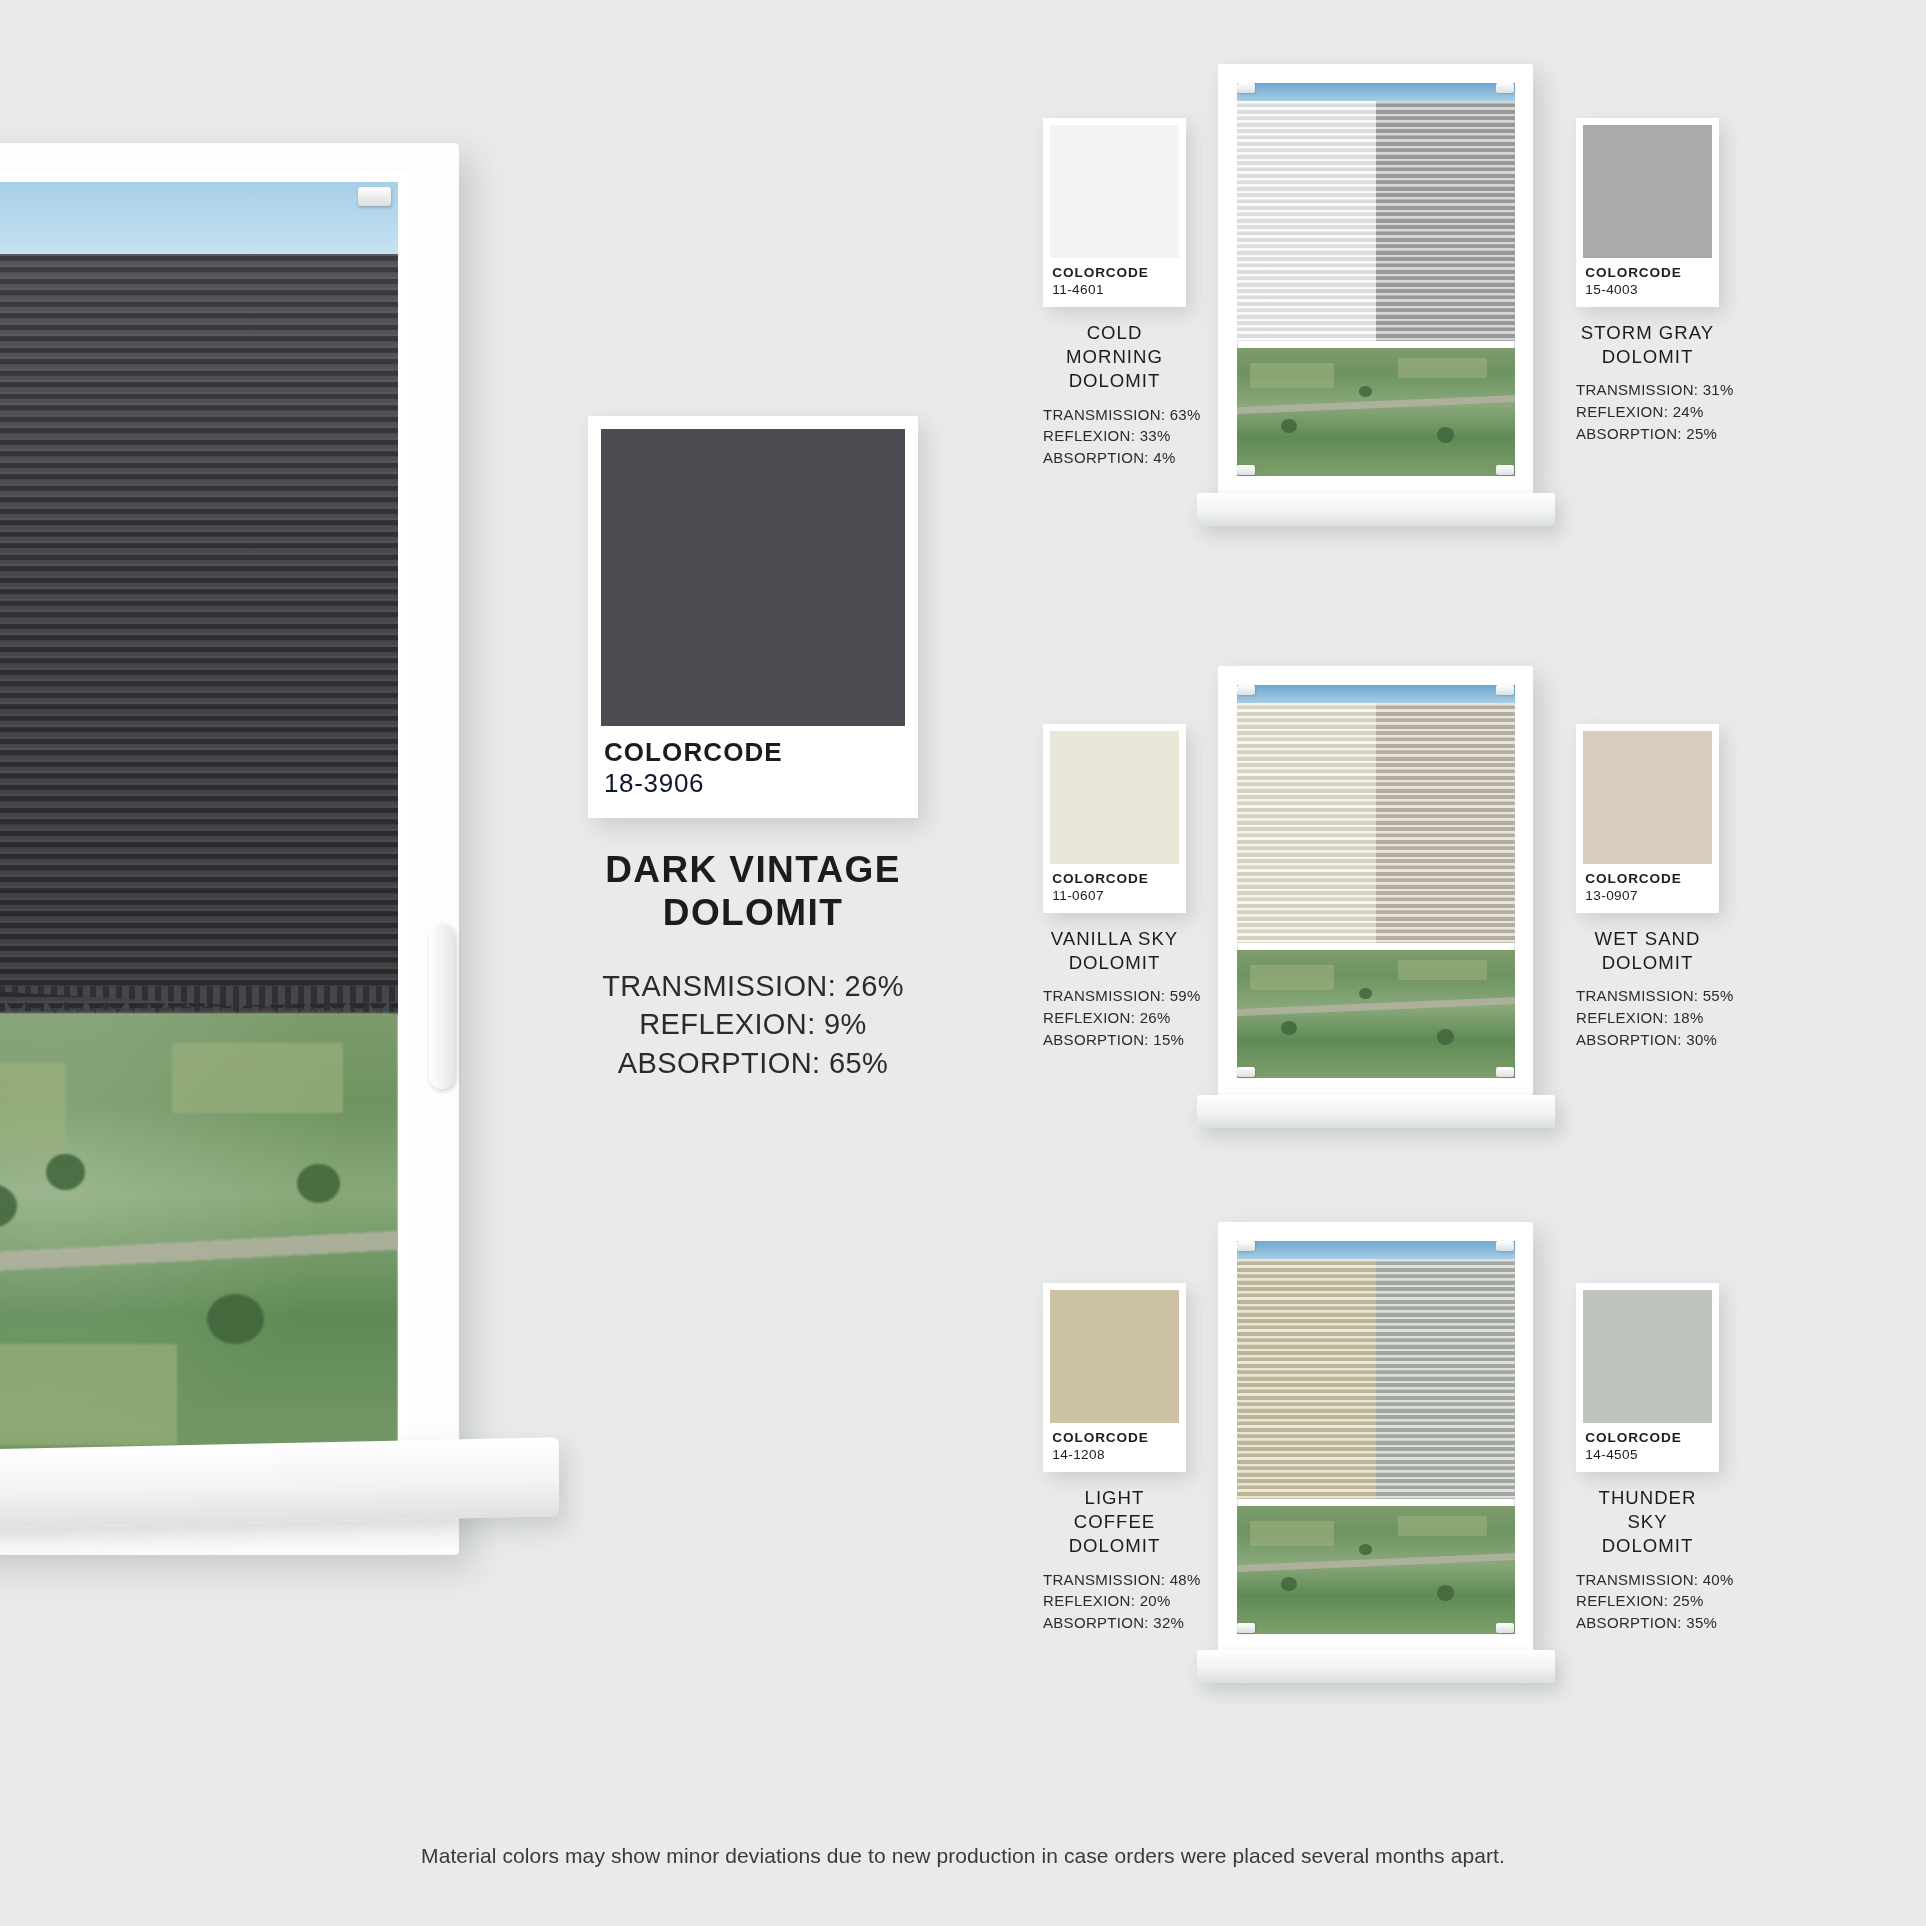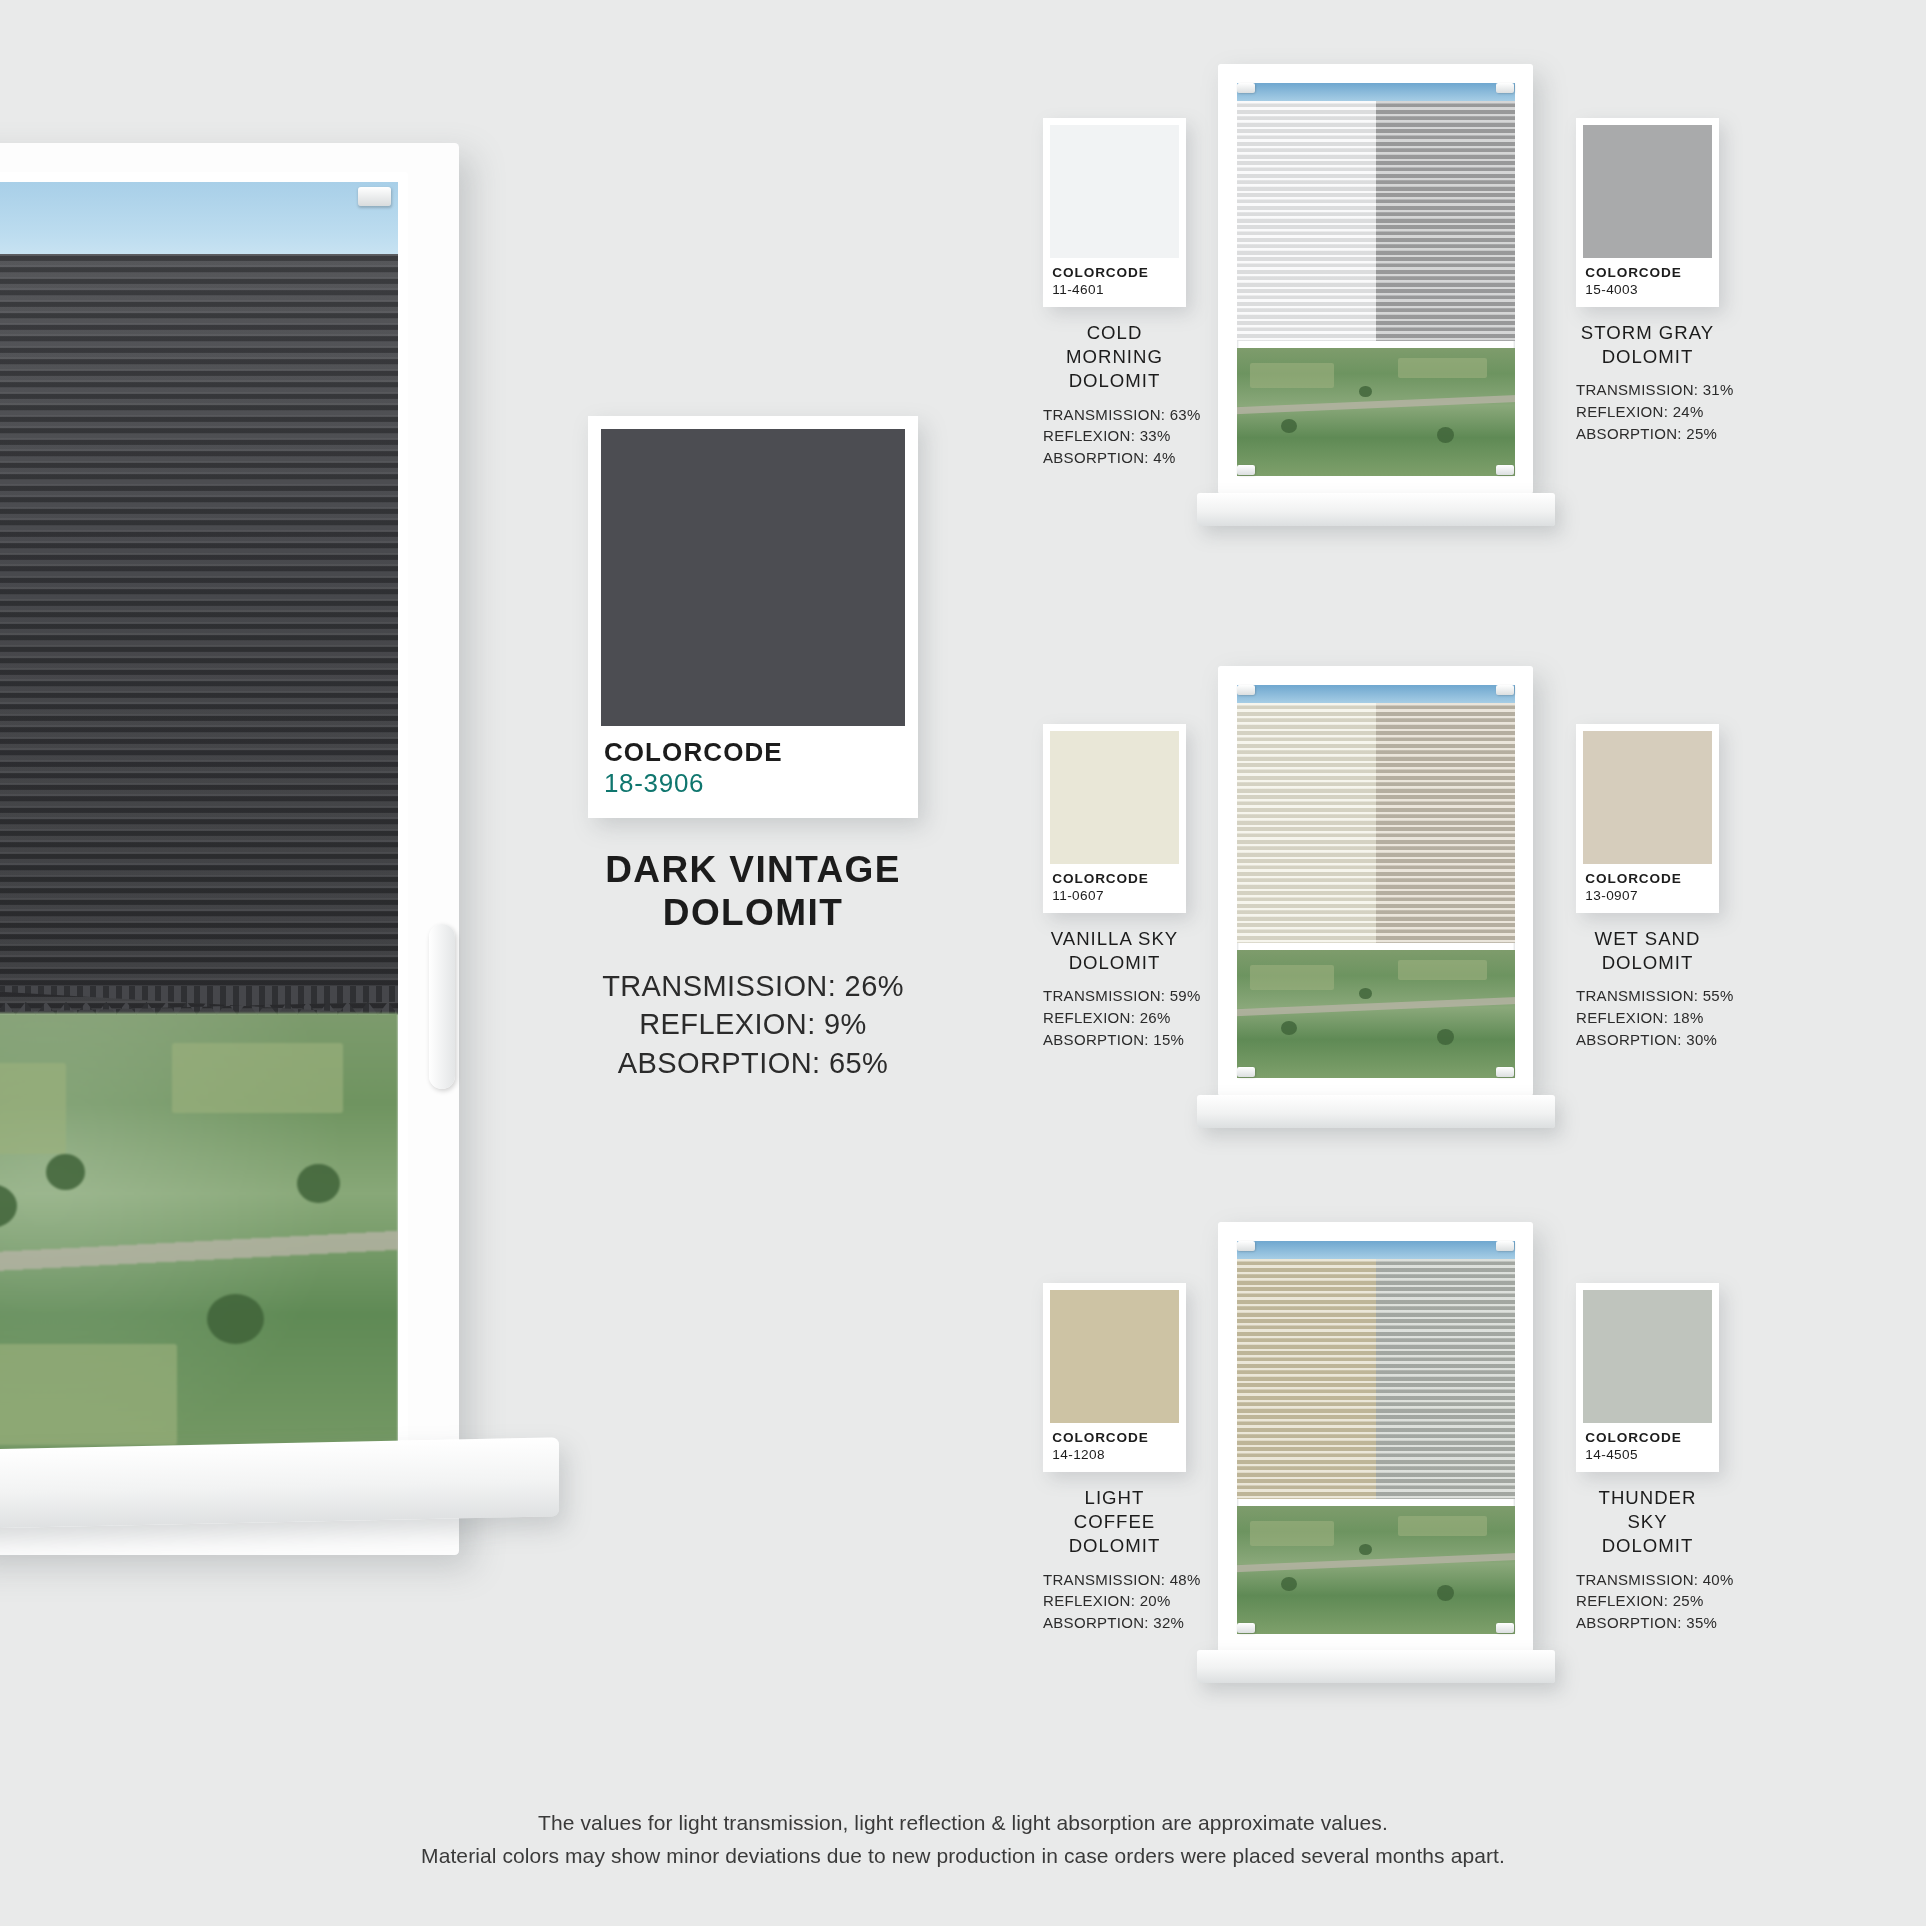--- a/index.html
+++ b/index.html
@@ -116,21 +116,21 @@
   .pantone .chip { width:100%; height: 297px; display:block; }
   .pantone .meta { padding: 13px 2.9px 18.6px 2.9px; }
   .pantone .meta .cc-label {
     font-family:"Liberation Sans", sans-serif;
     font-weight:700; letter-spacing:1.1px; font-size:26px; line-height:1.05;
     color:#1c1c1c;
   }
   .pantone .meta .cc-value {
     font-family:"Liberation Sans", sans-serif;
     font-weight:400; letter-spacing:0.7px; font-size:26px; line-height:1.15;
-    color:#0f766e; margin-top:2.9px;
+    color:#0f172a; margin-top:2.9px;
   }
   .main-title {
     text-align:center; margin-top: 30px;
     font-size: 37px; letter-spacing: 1.4px; line-height:1.18; font-weight:700;
     color:#1c1c1c;
   }
   .main-stats {
     margin-top: 32px; text-align:center;
     font-size: 29px; line-height:1.32; letter-spacing:0.4px; font-weight:300;
     color:#2b2b2b;
@@ -451,16 +451,15 @@
     <div>DOLOMIT</div>
   </div>
   <div class="stats">
     <div>TRANSMISSION: 40%</div>
     <div>REFLEXION: 25%</div>
     <div>ABSORPTION: 35%</div>
   </div>
 </div>
 
 <div class="footer">
-  <div>The values for light transmission, light reflection &amp; light absorption are approximate values.</div>
   <div>Material colors may show minor deviations due to new production in case orders were placed several months apart.</div>
 </div>
 
 
 </body></html>

